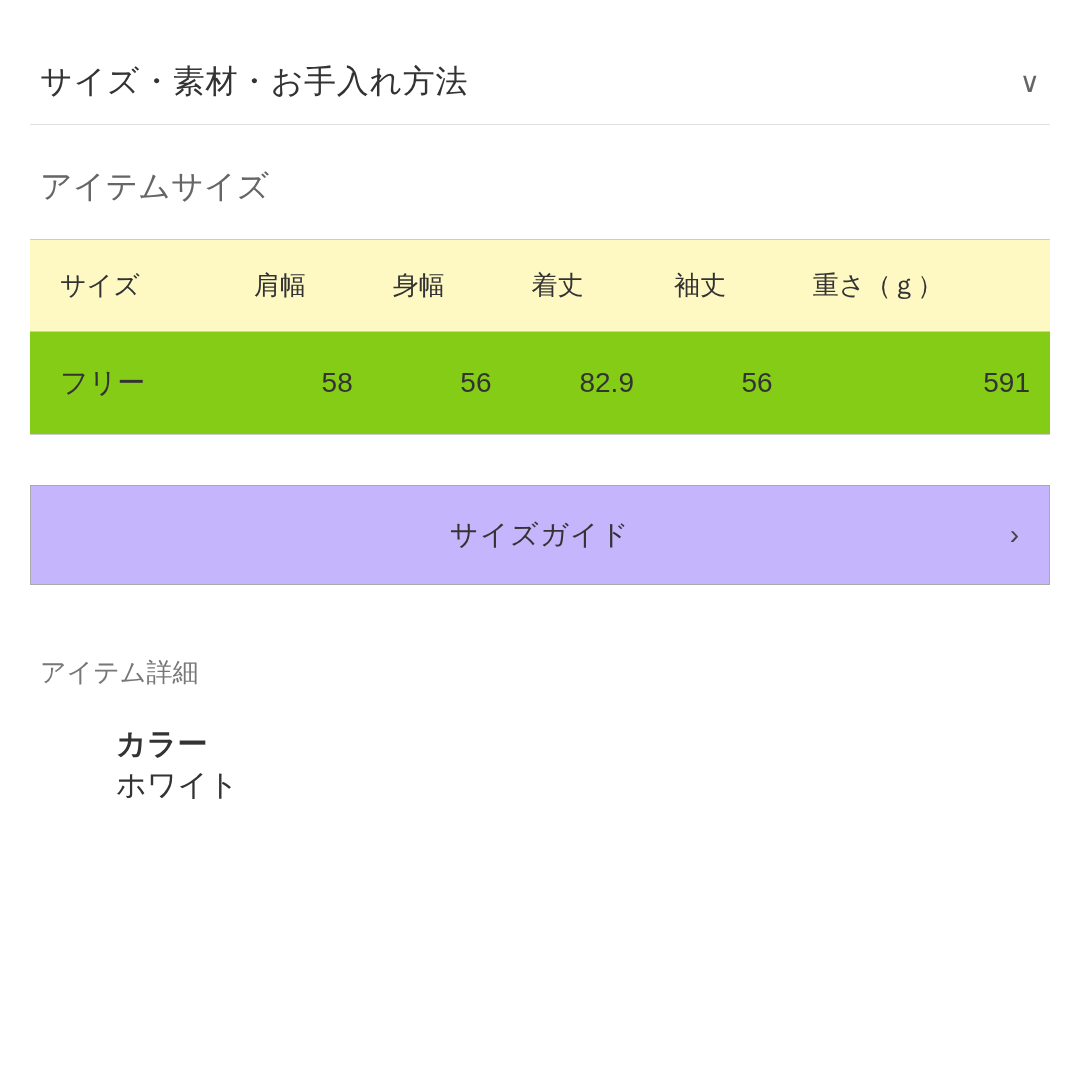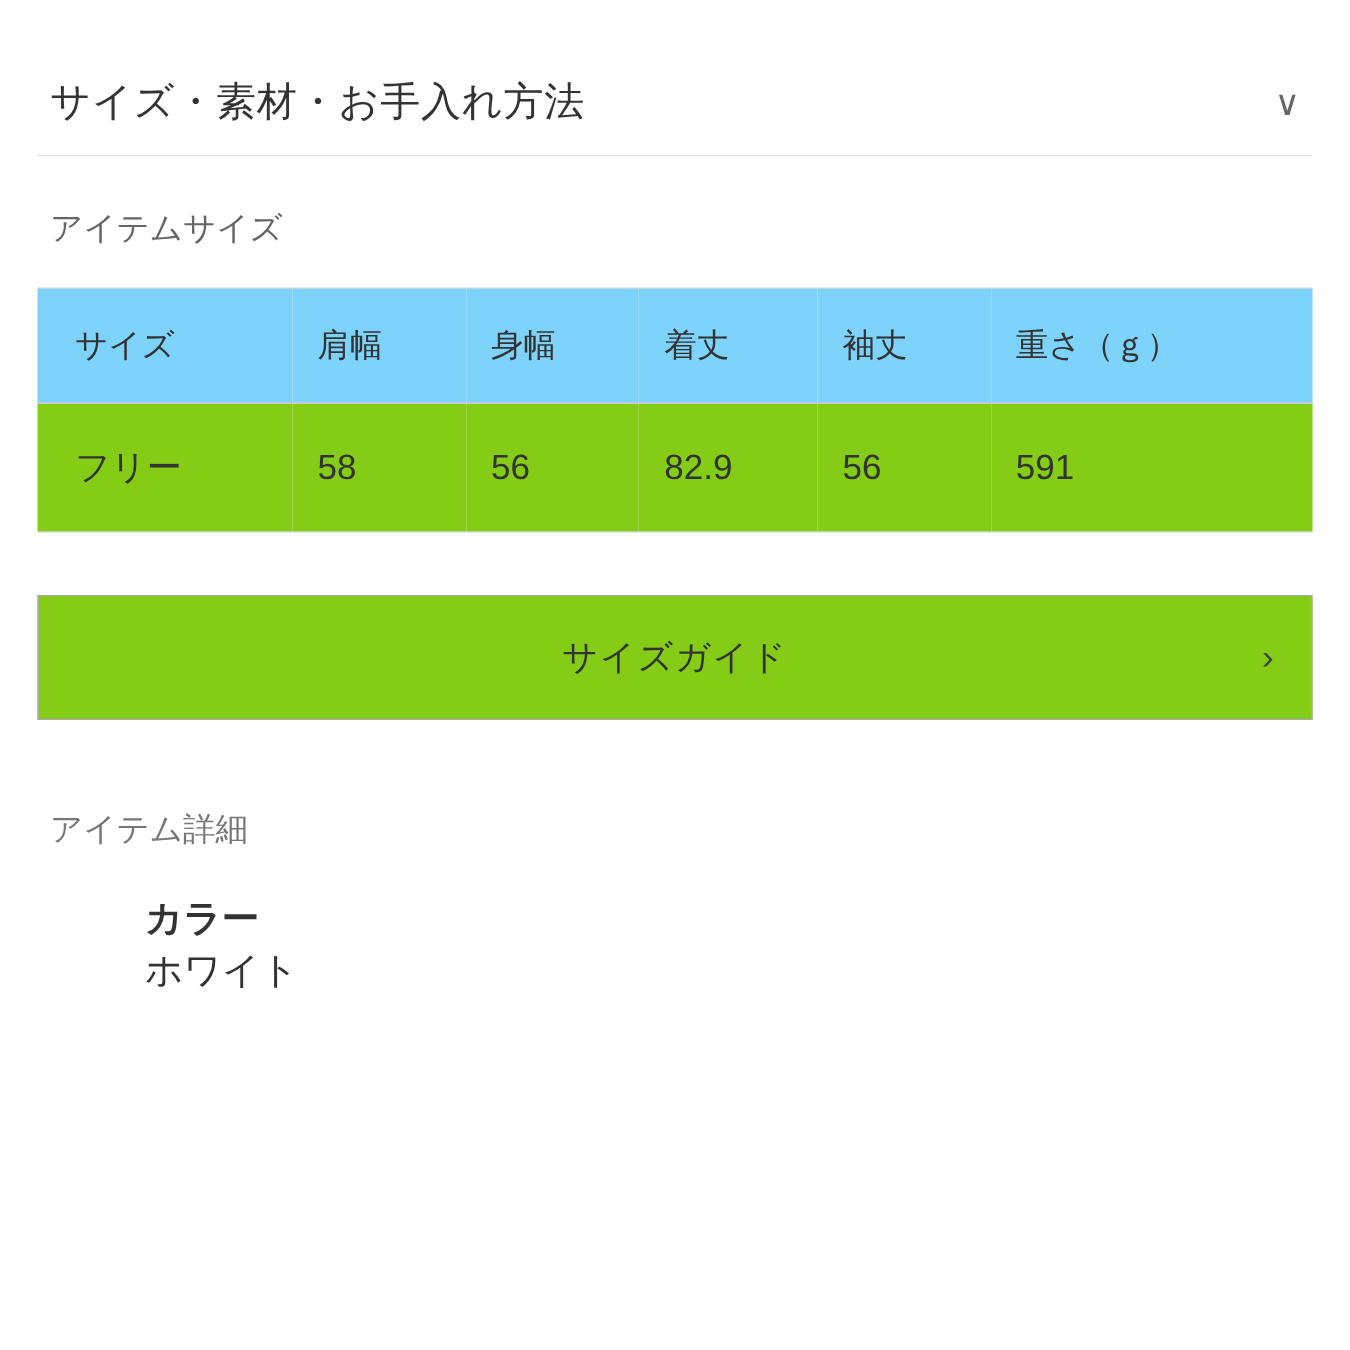--- a/index.html
+++ b/index.html
@@ -40,40 +40,40 @@
       letter-spacing: 0.02em;
     }
 
     .chevron-icon {
       font-size: 28px;
       color: #666666;
     }
 
     
     .subsection-label {
-      font-size: 26px;
+      font-size: 32px;
       font-weight: 400;
       color: #666666;
       padding: 40px 10px 20px 10px;
     }
 
     
     .size-table-wrapper {
       margin: 10px 0;
       border-top: 1px solid #cccccc;
       border-bottom: 1px solid #cccccc;
     }
 
     .size-table {
       width: 100%;
       border-collapse: collapse;
     }
 
     .size-table thead tr {
-      background-color: #7dd3fc;
+      background-color: #fef9c3;
     }
 
     .size-table thead th {
       padding: 28px 20px;
       font-size: 26px;
       font-weight: 400;
       color: #333333;
       text-align: left;
       border-bottom: 1px solid #cccccc;
     }
@@ -85,38 +85,38 @@
 
     .size-table tbody tr {
       background-color: #84cc16;
     }
 
     .size-table tbody td {
       padding: 32px 20px;
       font-size: 28px;
       font-weight: 400;
       color: #333333;
-      text-align: left;
+      text-align: right;
     }
 
     .size-table tbody td:first-child {
       text-align: left;
       padding-left: 30px;
     }
 
     
     .size-guide-button {
       display: flex;
       justify-content: center;
       align-items: center;
       width: 100%;
       margin: 50px 0;
       border: 1.5px solid #aaaaaa;
       padding: 30px 20px;
-      background: #84cc16;
+      background: #c4b5fd;
       cursor: pointer;
       position: relative;
       text-align: right;
     }
 
     .size-guide-label {
       font-size: 28px;
       font-weight: 500;
       color: #333333;
       letter-spacing: 0.05em;

